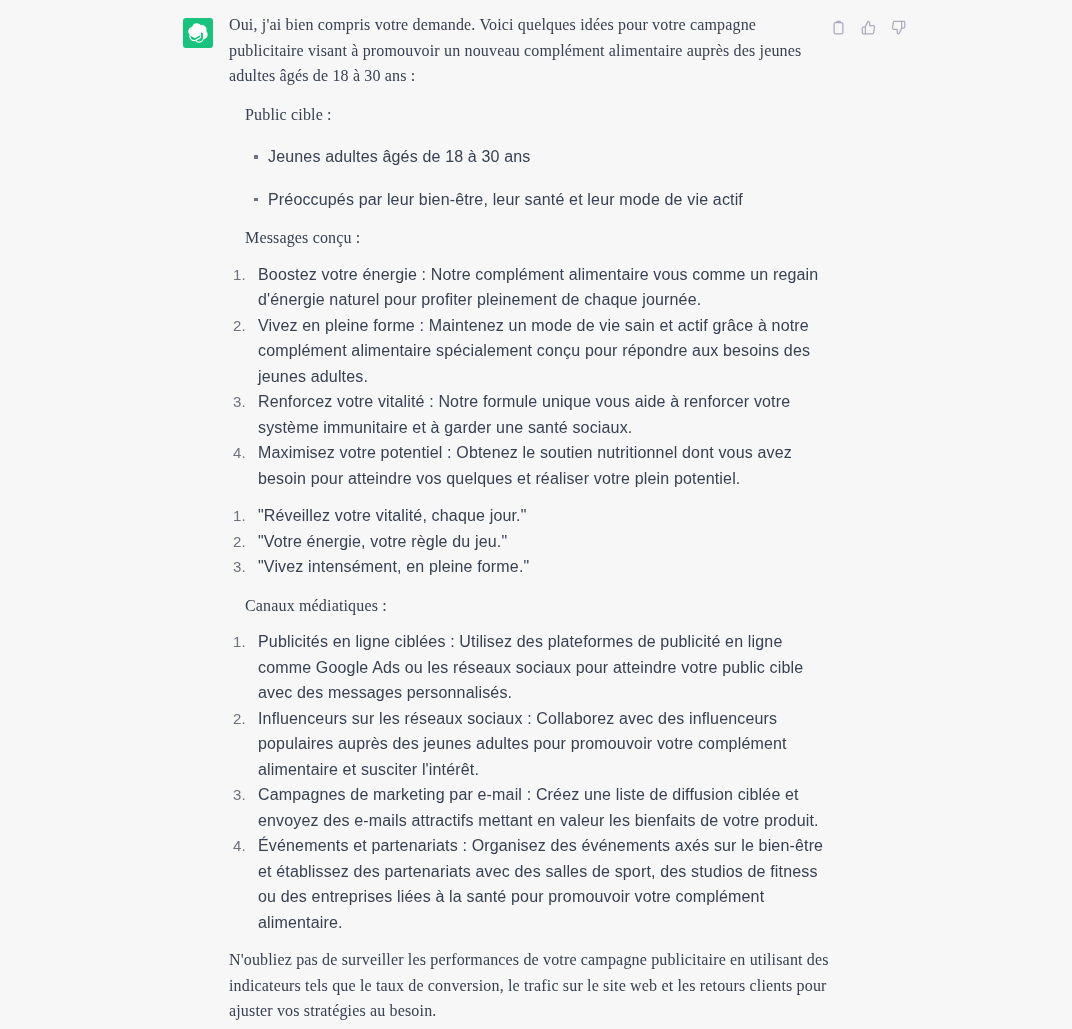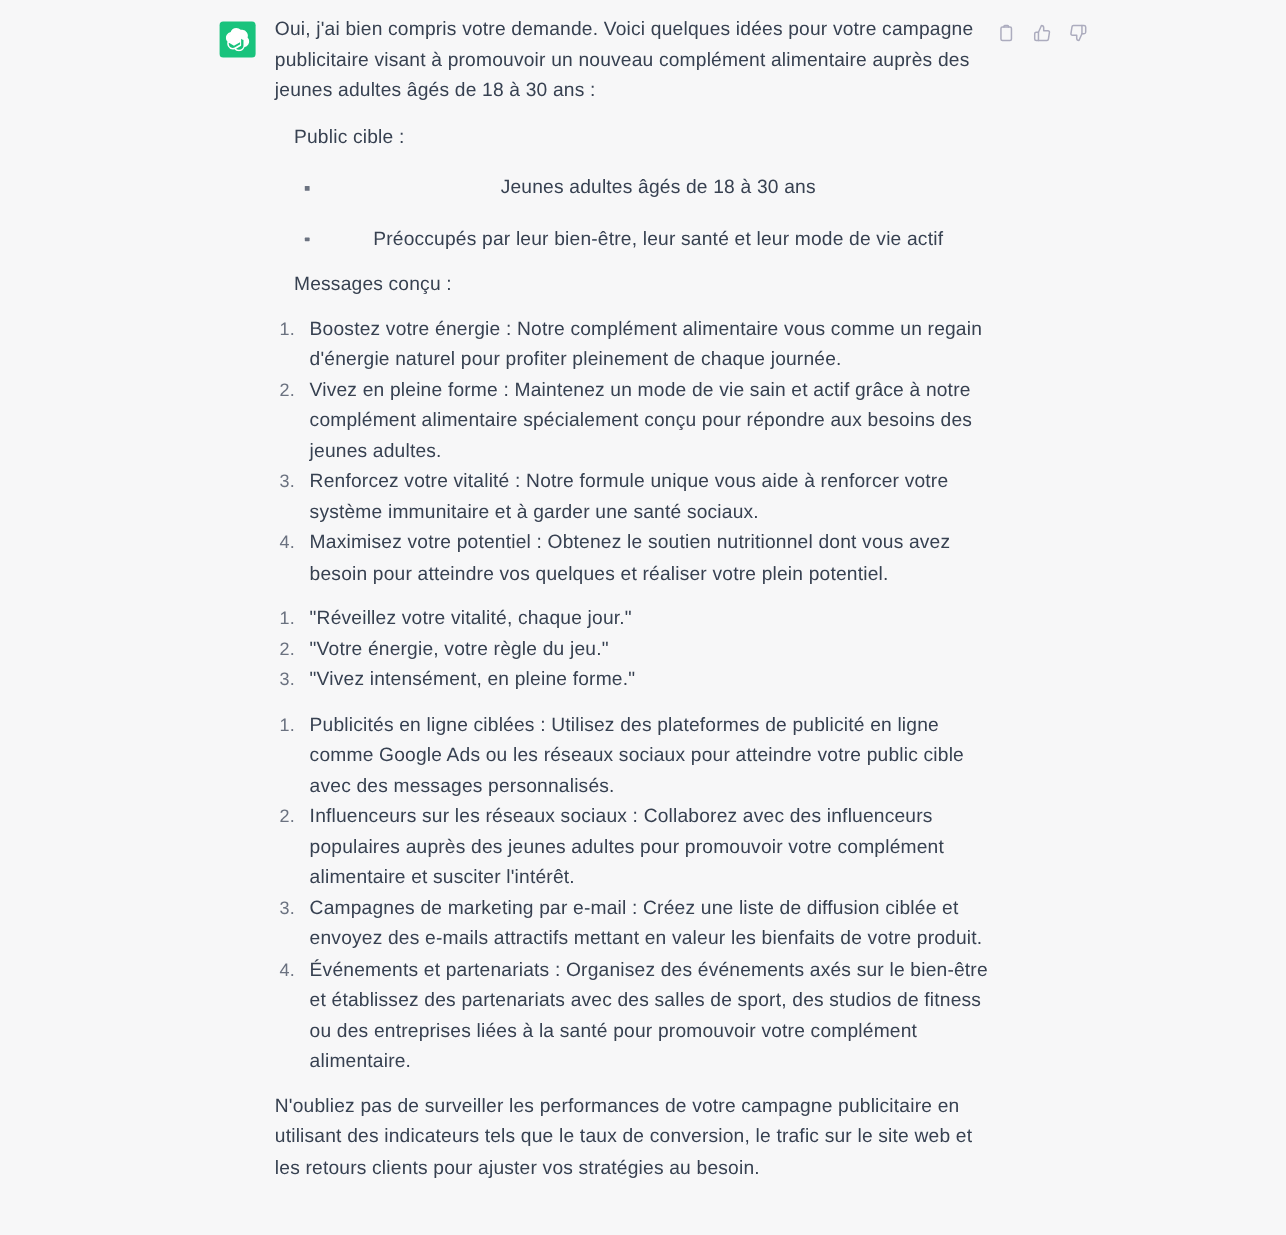--- a/index.html
+++ b/index.html
@@ -45,39 +45,39 @@
     margin-left: 16px;
     width: 600px;
     color: #374151;
     font-size: 16px;
     line-height: 25.5px;
     letter-spacing: 0.01em;
   }
 
   .content-col p {
     margin: 0 0 12px 0;
+    font-family: Liberation Serif, serif;
   }
   .content-col p.section-label {
     margin: 13px 0 11px 16px;
   }
   .content-col p.first {
     margin-top: 0;
   }
 
   ul.bullets {
     margin: 0 0 12px 0;
     padding-left: 25px;
     list-style: none;
   }
   ul.bullets > li {
     position: relative;
     margin: 17px 0 0 0;
     line-height: 25.5px;
     padding-left: 14px;
-    text-align: center;
   }
   ul.bullets > li::before {
     content: "";
     position: absolute;
     left: 0;
     top: 11px;
     width: 3.5px;
     height: 3.5px;
     background: #6b7280;
     border-radius: 0.5px;
@@ -159,20 +159,21 @@
       <li>Renforcez votre vitalité : Notre formule unique vous aide à renforcer votre système immunitaire et à garder une santé sociaux.</li>
       <li>Maximisez votre potentiel : Obtenez le soutien nutritionnel dont vous avez besoin pour atteindre vos quelques et réaliser votre plein potentiel.</li>
     </ol>
 
     <ol class="numbers">
       <li>"Réveillez votre vitalité, chaque jour."</li>
       <li>"Votre énergie, votre règle du jeu."</li>
       <li>"Vivez intensément, en pleine forme."</li>
     </ol>
 
+    <p class="section-label">Canaux médiatiques :</p>
     <ol class="numbers">
       <li>Publicités en ligne ciblées : Utilisez des plateformes de publicité en ligne comme Google Ads ou les réseaux sociaux pour atteindre votre public cible avec des messages personnalisés.</li>
       <li>Influenceurs sur les réseaux sociaux : Collaborez avec des influenceurs populaires auprès des jeunes adultes pour promouvoir votre complément alimentaire et susciter l'intérêt.</li>
       <li>Campagnes de marketing par e-mail : Créez une liste de diffusion ciblée et envoyez des e-mails attractifs mettant en valeur les bienfaits de votre produit.</li>
       <li>Événements et partenariats : Organisez des événements axés sur le bien-être et établissez des partenariats avec des salles de sport, des studios de fitness ou des entreprises liées à la santé pour promouvoir votre complément alimentaire.</li>
     </ol>
 
     <p>N'oubliez pas de surveiller les performances de votre campagne publicitaire en utilisant des indicateurs tels que le taux de conversion, le trafic sur le site web et les retours clients pour ajuster vos stratégies au besoin.</p>
   </div>
 

